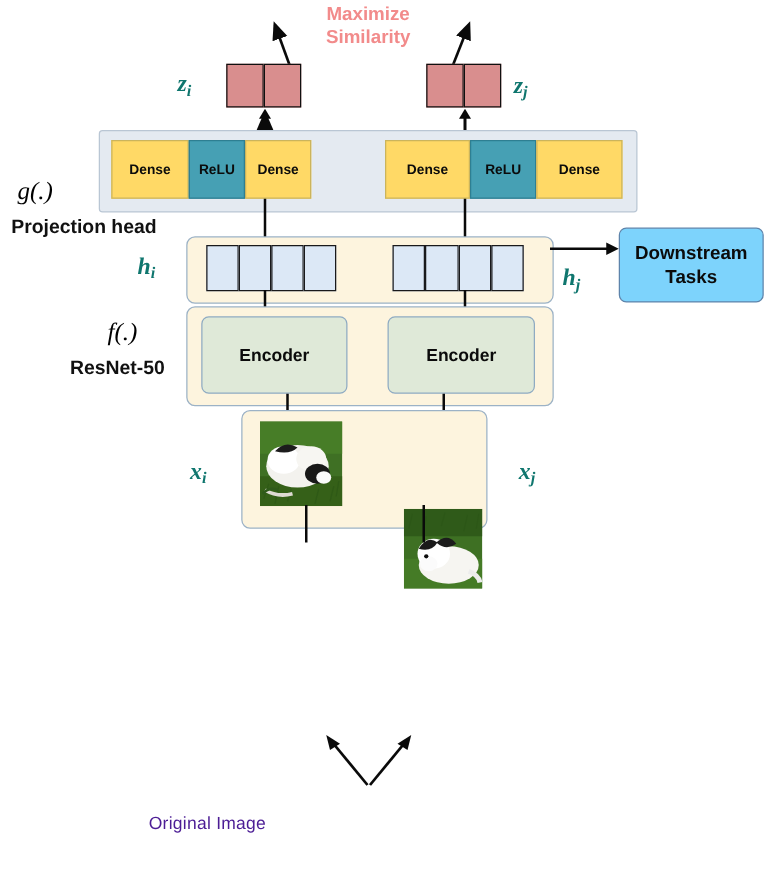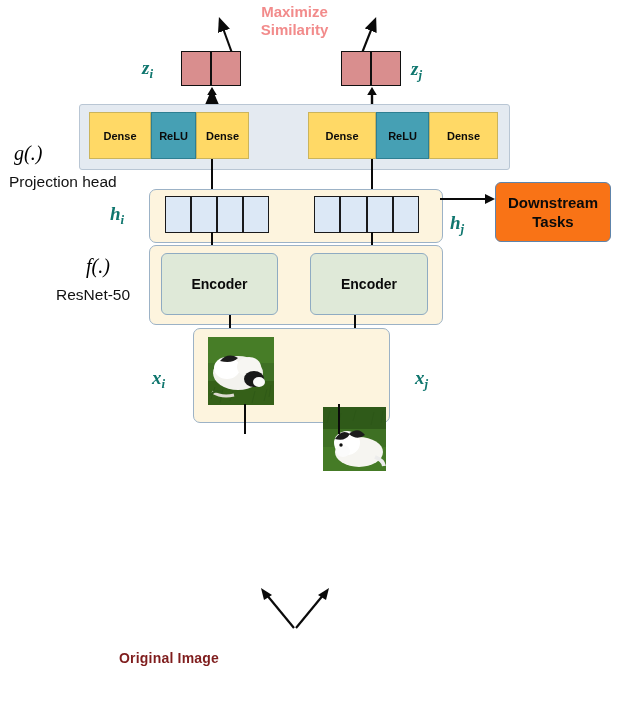--- a/index.html
+++ b/index.html
@@ -15,35 +15,35 @@
     width: 622px;
     height: 701px;
     background: #ffffff;
     overflow: hidden;
   }
   .abs { position: absolute; }
 
   
   .lbl {
     font-family: "Liberation Sans", sans-serif;
-    font-weight: normal;
+    font-weight: bold;
     color: #111111;
     line-height: 1.22;
     white-space: pre-line;
   }
   .lbl-maximize {
     color: #f28b8b;
     font-size: 15px;
     text-align: center;
     font-weight: bold;
   }
   .lbl-original {
-    color: #7f1d1d;
+    color: #4c1d95;
     font-size: 14px;
-    font-weight: bold;
+    font-weight: normal;
     letter-spacing: .2px;
   }
   .mathit {
     font-family: "Liberation Serif", serif;
     font-style: italic;
     font-weight: bold;
     font-size: 19px;
     color: #0f766e;
   }
   .mathit .sub {
@@ -113,21 +113,21 @@
     align-items: center;
     justify-content: center;
     font-size: 14px;
     font-weight: bold;
     color: #0b0b0b;
   }
 
   
   .downstream {
     box-sizing: border-box;
-    background: #f97316;
+    background: #7dd3fc;
     border: 1px solid #5e84ab;
     border-radius: 6px;
     display: flex;
     align-items: center;
     justify-content: center;
     text-align: center;
     font-size: 15px;
     font-weight: bold;
     color: #0b0b0b;
     line-height: 1.3;

